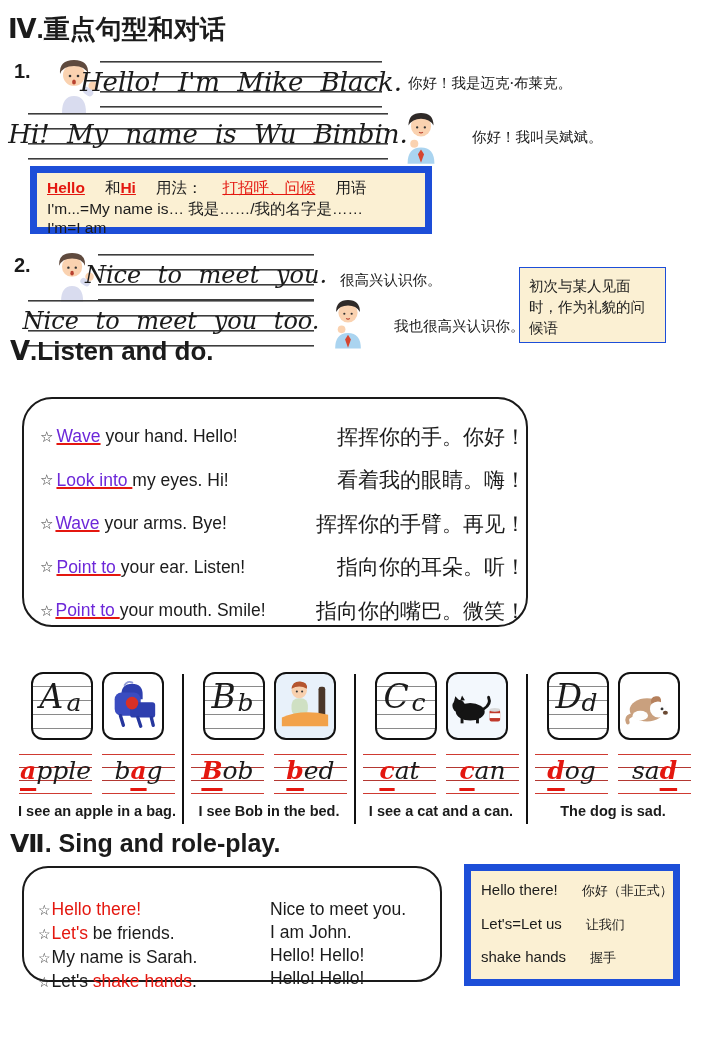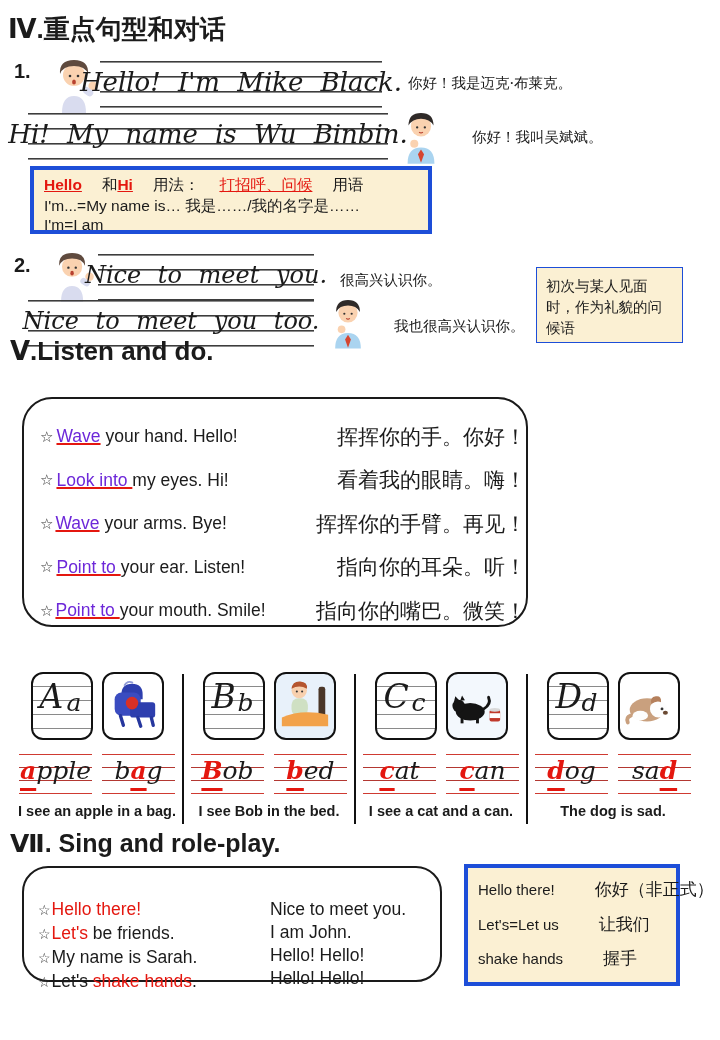--- a/index.html
+++ b/index.html
@@ -26,27 +26,27 @@
   .hwtext{position:absolute;left:0;right:0;top:-2px;height:48px;display:flex;align-items:center;
     justify-content:center;font-family:"DejaVu Serif",serif;font-style:italic;word-spacing:9px;white-space:nowrap;}
   #hw1{left:100px;top:60px;width:282px;height:48px;} #hw1 .hwtext{font-size:26px;}
   #hw2{left:28px;top:112px;width:360px;height:48px;} #hw2 .hwtext{font-size:26px;}
   #hw3{left:98px;top:253px;width:216px;height:48px;} #hw3 .hwtext{font-size:24px;}
   #hw4{left:28px;top:299px;width:286px;height:48px;} #hw4 .hwtext{font-size:24px;}
   .zh{font-family:"DejaVu Serif",serif;padding-left:20px;}
   .cap{position:absolute;font-size:14.5px;white-space:nowrap;}
   #cap1{left:388px;top:74px;} #cap2{left:452px;top:128px;}
   #cap3{left:320px;top:271px;} #cap4{left:374px;top:317px;}
-  .notebox{position:absolute;background:#fbf0d3;border:4px solid #1d4ed8;box-sizing:border-box;}
+  .notebox{position:absolute;background:#fbf0d3;border:7px solid #1d4ed8;box-sizing:border-box;}
   #nb1{left:30px;top:166px;width:402px;height:68px;padding:5px 10px;font-size:15.5px;line-height:19.5px;}
   .red{color:#e4170f;}
   .bu{font-weight:bold;text-decoration:underline;}
   .u{text-decoration:underline;}
   #sidebox{left:519px;top:267px;width:147px;height:76px;padding:8px 9px;font-size:14.5px;
-    line-height:21px;border-width:1.5px;font-family:"DejaVu Serif",serif;margin-left:17px;}
+    line-height:21px;border-width:1.5px;font-family:"DejaVu Serif",serif;}
   .listenbox{position:absolute;left:22px;top:397px;width:506px;height:230px;border:2.5px solid #1a1a1a;
     border-radius:30px;box-sizing:border-box;padding:16px 0 0 16px;}
   .lrow{display:flex;align-items:center;height:43.5px;}
   .lrow .star{font-size:15px;margin-right:2px;width:15px;color:#333;}
   .lrow .en{font-size:17.5px;width:270px;white-space:nowrap;}
   .ru{color:#6d28d9;text-decoration:underline;text-decoration-color:#e4170f;text-decoration-thickness:1.5px;}
   .lrow .zh{font-size:21px;white-space:nowrap;}
   .groups{position:absolute;left:12px;top:672px;width:702px;display:flex;align-items:flex-start;}
   .group{width:170px;display:flex;flex-direction:column;align-items:center;}
   .vdiv{width:2px;background:#111;height:150px;margin-top:2px;}
@@ -76,21 +76,21 @@
   .sent{margin-top:9px;font-size:14.5px;font-weight:bold;white-space:nowrap;}
   .singbox{position:absolute;left:22px;top:866px;width:420px;height:116px;border:2.5px solid #1a1a1a;
     border-radius:26px;box-sizing:border-box;padding:30px 0 0 14px;display:flex;}
   .scol{display:flex;flex-direction:column;}
   .sline{font-size:17.5px;line-height:23px;white-space:nowrap;}
   .scol.left{width:232px;}
   .star7{font-size:14px;margin-right:1px;color:#333;}
   #nb7{left:464px;top:864px;width:216px;height:122px;padding:10px 10px 12px 10px;display:flex;
     flex-direction:column;justify-content:space-between;font-size:15px;}
   .n7line{white-space:nowrap;}
-  .n7line .zh{margin-left:20px;font-size:17px;}
+  .n7line .zh{margin-left:4px;font-size:13px;}
 </style>
 </head>
 <body>
 
 <div class="page">
 
   <div class="title" id="t4">Ⅳ.重点句型和对话</div>
 
   <div class="num" id="n1">1.</div>
 

